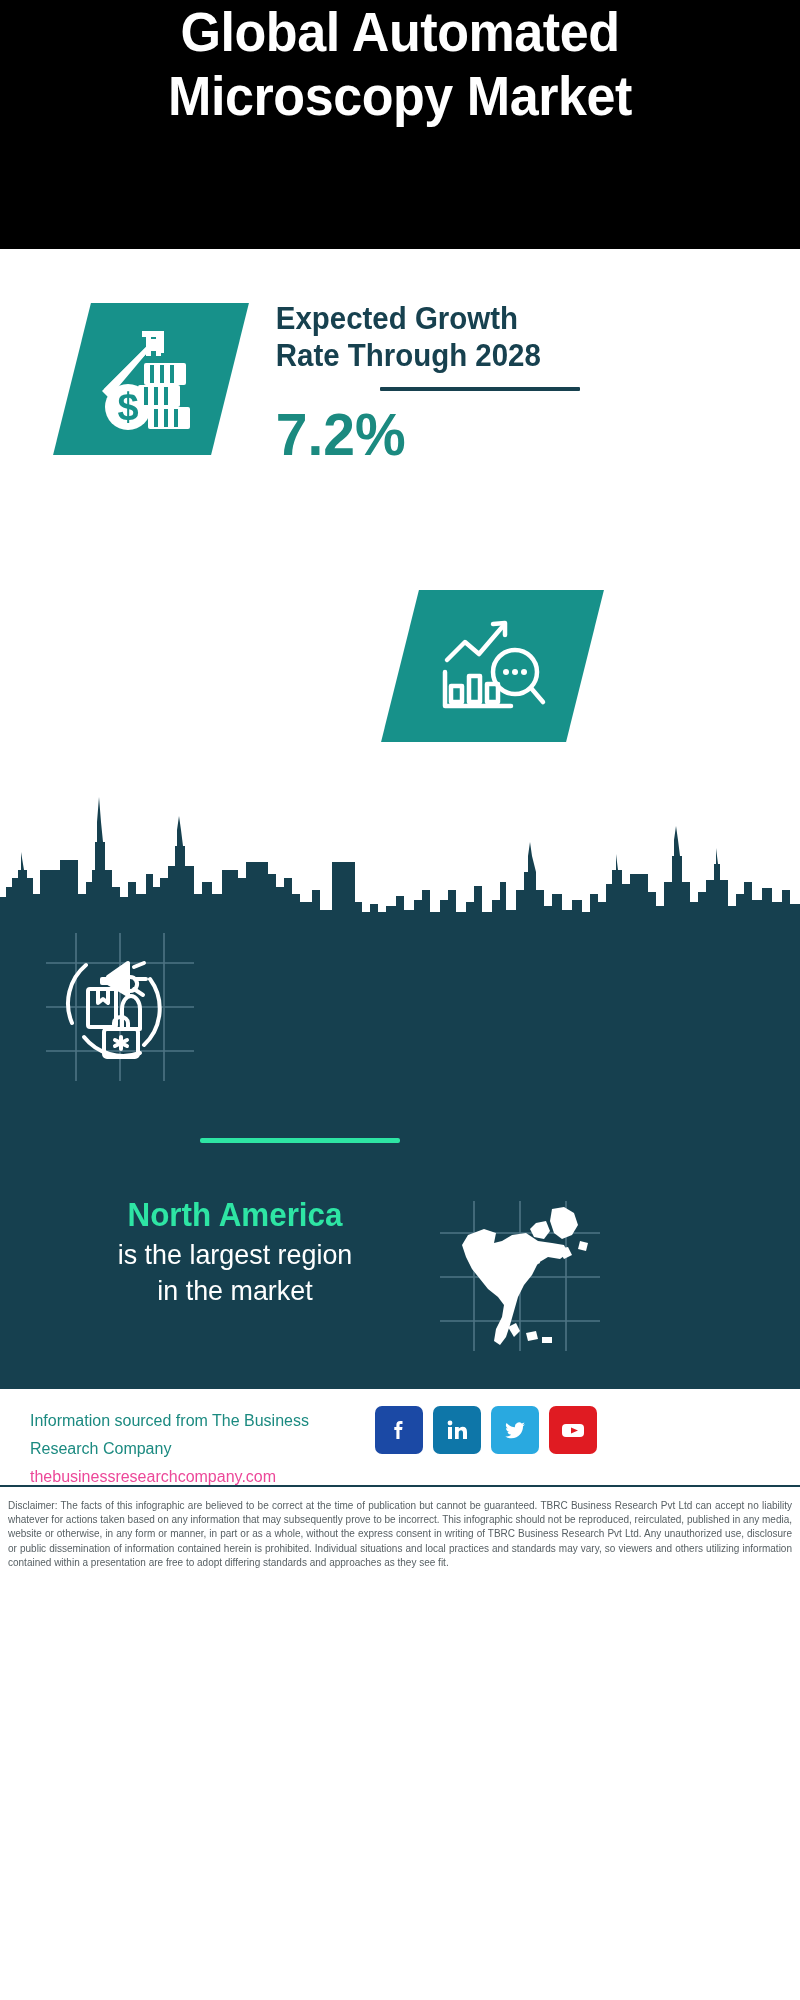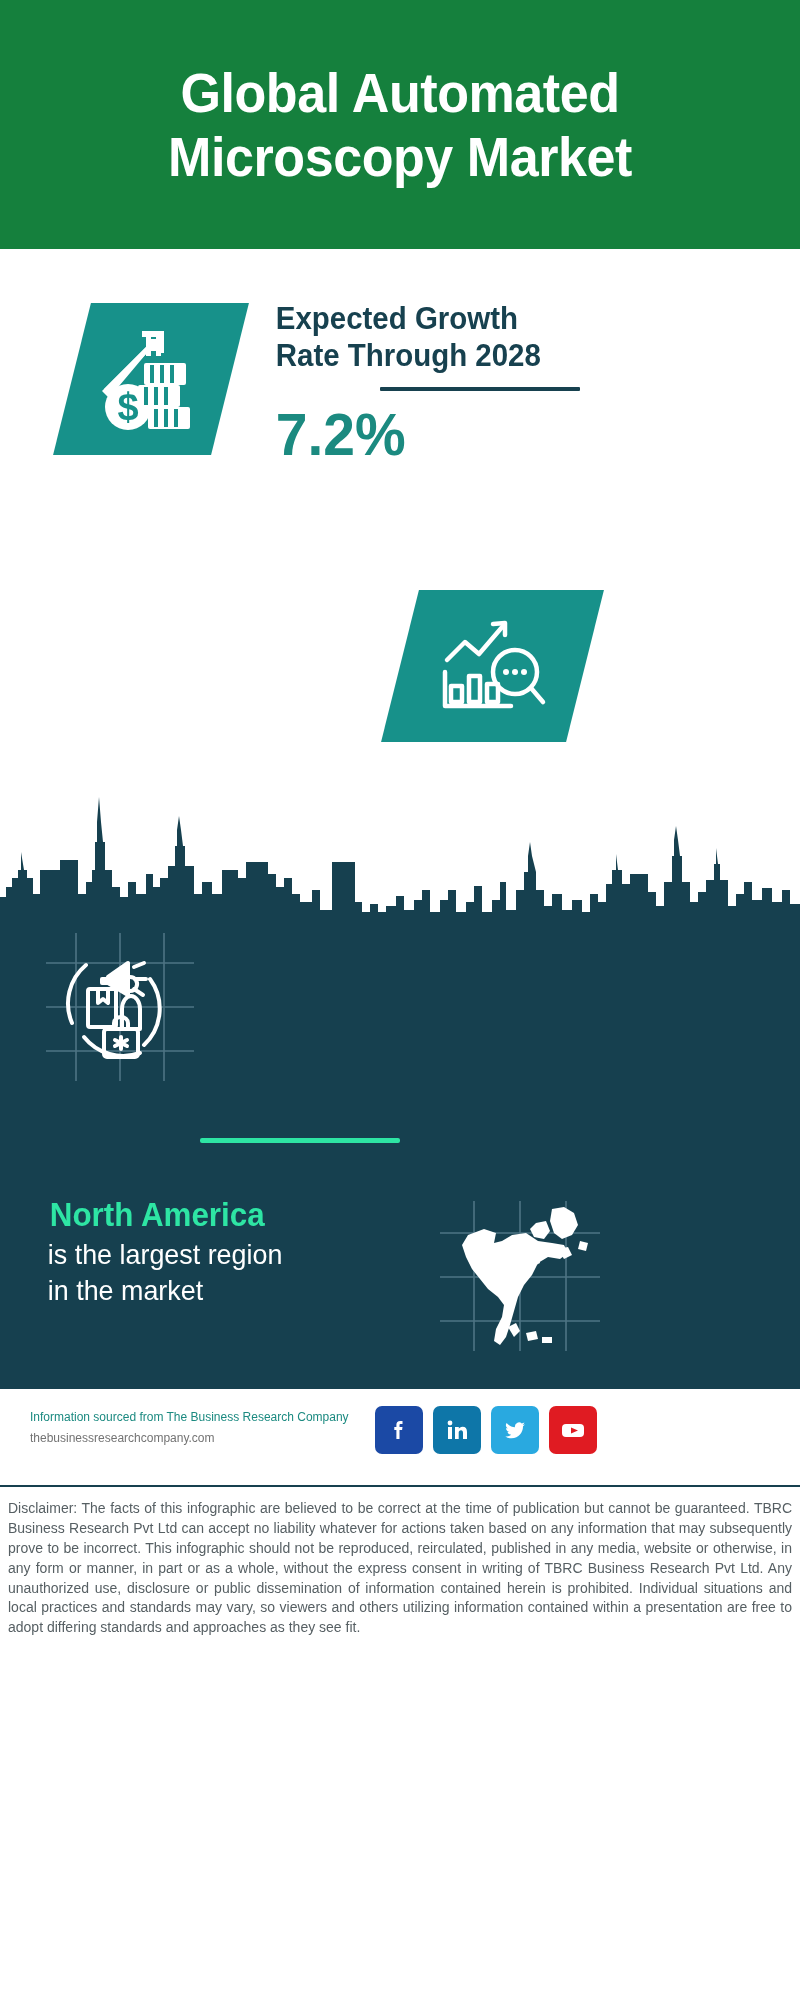--- a/index.html
+++ b/index.html
@@ -7,22 +7,22 @@
   body {
     font-family:"Liberation Sans", sans-serif;
     background:#ffffff;
     overflow:hidden;
   }
   .page { position:relative; width:800px; height:2000px; background:#fff; }
 
   
   .header {
     position:absolute; left:0; top:0; width:800px; height:249px;
-    background:#15803d;
-    display:flex; align-items:center; justify-content:center;
+    background:#000000;
+    display:flex; justify-content:center;
   }
   .header-title {
     color:#ffffff;
     font-size:56px;
     font-weight:bold;
     line-height:1.14;
     text-align:center;
     letter-spacing:-0.5px;
     width:660px;
     transform:scaleX(0.93);
@@ -77,54 +77,54 @@
     color:#ffffff; font-weight:bold; font-size:24.5px; line-height:1.33; margin-top:8px;
     transform:scaleX(0.96);
   }
 
   .green-rule {
     position:absolute; left:200px; top:1138px; width:200px; height:5px;
     background:#2ee5a4; border-radius:2px;
   }
 
   .region-row { position:absolute; left:0; top:1195px; width:800px; height:170px; }
-  .region-text { position:absolute; left:40px; top:0; width:390px; text-align:left; }
+  .region-text { position:absolute; left:40px; top:0; width:390px; text-align:center; }
   .region-name {
     color:#2ee5a4; font-weight:bold; font-size:33px; line-height:1.2;
     transform:scaleX(0.95);
   }
   .region-sub {
     color:#ffffff; font-size:28px; line-height:1.3; margin-top:2px; font-weight:normal;
     transform:scaleX(0.96);
   }
   .map-icon { position:absolute; left:440px; top:6px; width:160px; height:150px; }
 
   
   .footer-band {
     position:absolute; left:0; top:1387px; width:800px; height:100px;
     background:#ffffff; border-top:2px solid #16404f; border-bottom:2px solid #16404f;
   }
   .footer-src {
     position:absolute; left:30px; top:18px; width:350px;
-    color:#1b8a80; font-size:12px; line-height:1.75;
+    color:#1b8a80; font-size:16px; line-height:1.75;
   }
   .social-row { position:absolute; left:375px; top:17px; display:flex; gap:10px; }
   .social {
     width:48px; height:48px; border-radius:7px;
     display:flex; align-items:center; justify-content:center;
   }
   .s-fb { background:#1b49a5; }
   .s-li { background:#0e76a8; }
   .s-tw { background:#29a9e0; }
   .s-yt { background:#e01b22; }
   .social svg { display:block; }
 
   .disclaimer {
     position:absolute; left:0; top:1491px; width:800px; padding:8px 8px 0 8px;
-    color:#565f63; font-size:14px; line-height:1.42; text-align:justify;
+    color:#565f63; font-size:10px; line-height:1.42; text-align:justify;
   }
 </style>
 </head>
 <body>
 
 <div class="page">
 
   <div class="header">
     <div class="header-title">Global Automated Microscopy Market</div>
   </div>
@@ -255,21 +255,21 @@
         <path d="M86 132 L96 130 L98 138 L88 140 Z"></path>
         <path d="M102 136 L112 136 L112 142 L102 142 Z"></path>
         <path d="M140 40 L148 42 L146 50 L138 48 Z"></path>
       </g>
     </svg>
   </div>
 
   <div class="footer-band">
     <div class="footer-src">
       <div>Information sourced from The Business Research Company</div>
-      <a href="#" style="color:#737373; text-decoration:none;">thebusinessresearchcompany.com</a>
+      <a href="#" style="color:#ec4899; text-decoration:none;">thebusinessresearchcompany.com</a>
     </div>
     <div class="social-row">
       <div class="social s-fb">
         <svg width="26" height="26" viewBox="0 0 26 26">
             <path fill="#fff" d="M16.5 7h-2.2c-.5 0-.8.3-.8.9v2.1h3l-.4 3h-2.6V22h-3.1v-9H8.3v-3h2.1V7.6C10.4 5.6 11.7 4 14.2 4h2.3z"></path>
           </svg>
       </div>
       <div class="social s-li">
         <svg width="26" height="26" viewBox="0 0 26 26">
           <rect x="4" y="10" width="4" height="12" fill="#fff"></rect>

